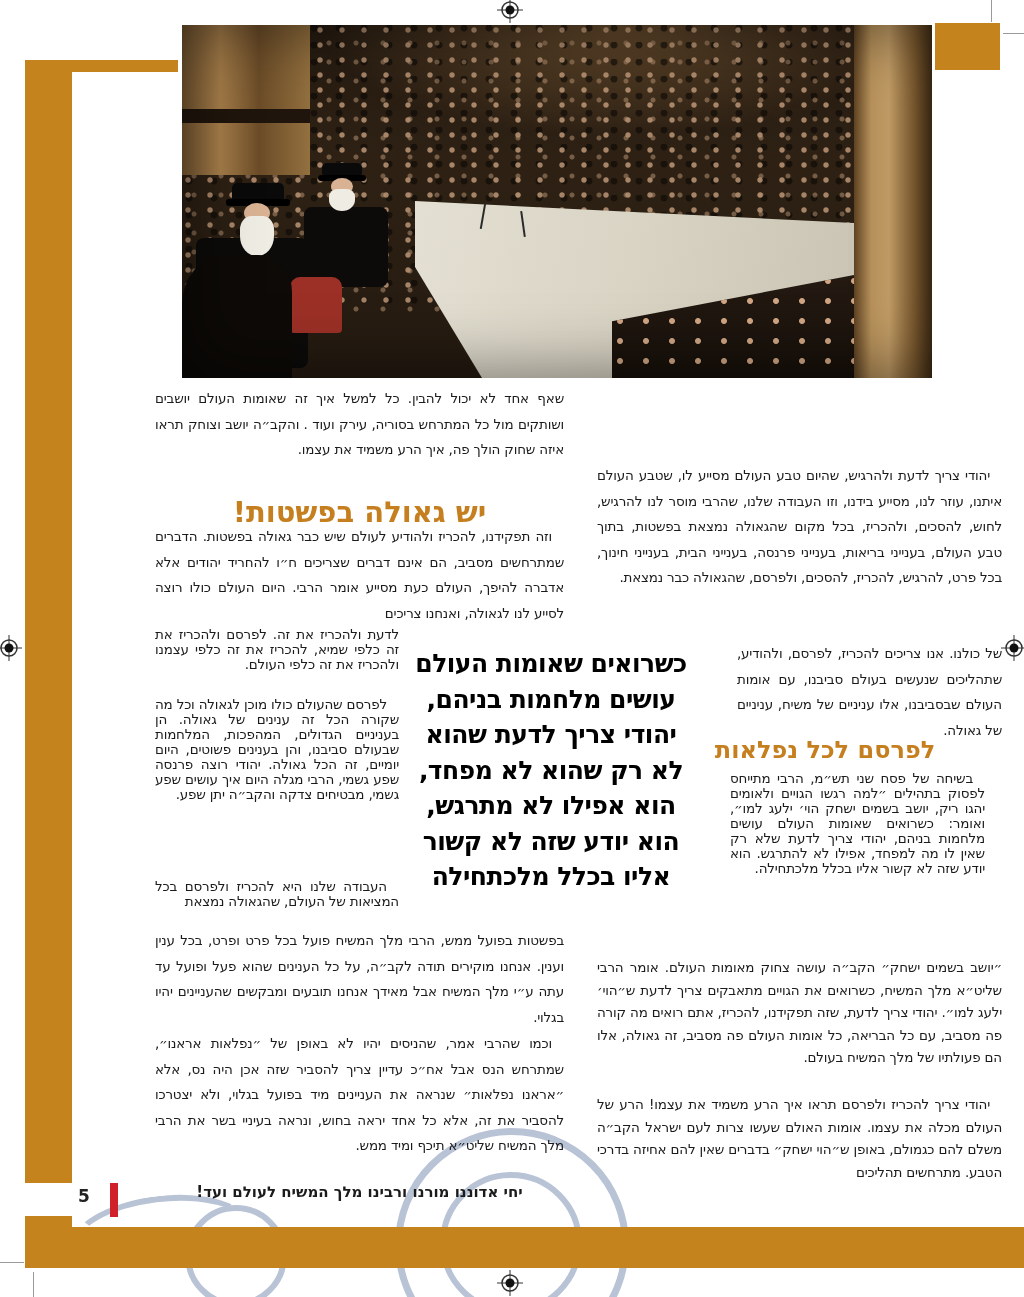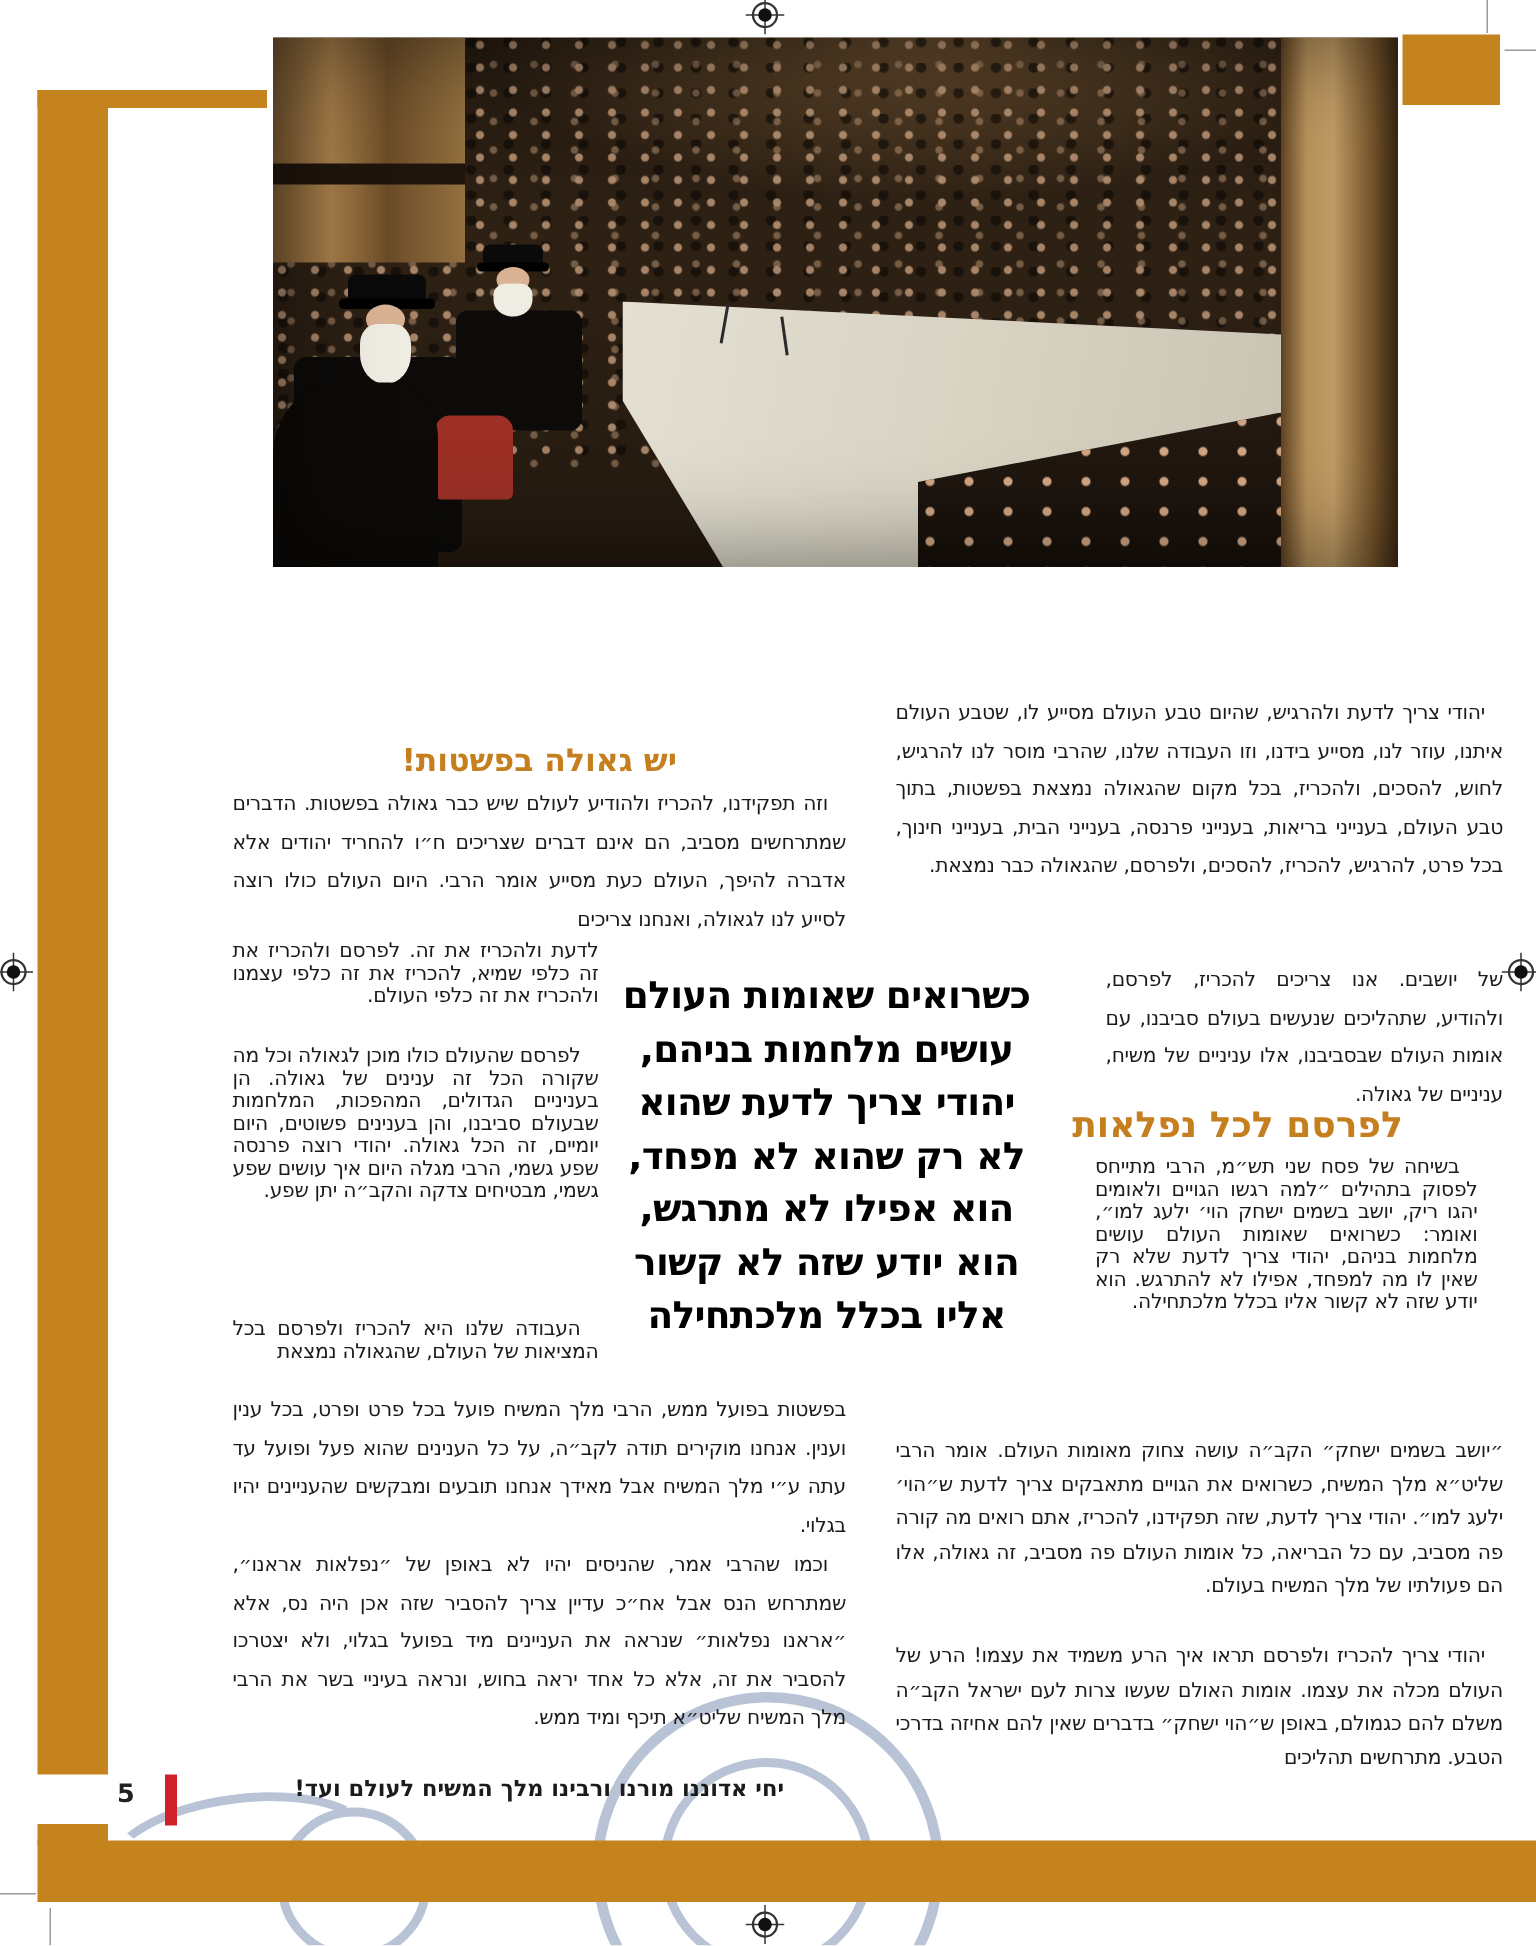--- a/index.html
+++ b/index.html
@@ -144,27 +144,28 @@
       <div class="brim" style="left:2px;top:16px;width:64px;height:7px;"></div>
       <div class="face" style="left:20px;top:20px;width:26px;height:20px;"></div>
       <div class="beard" style="left:16px;top:33px;width:34px;height:40px;"></div>
     </div>
     <div class="chair"></div>
     <div class="ph-fg"></div>
     <div class="ph-vig"></div>
   </div>
 
   <div class="para lh25 ind" style="left:597px;top:463px;width:405px;">יהודי צריך לדעת ולהרגיש, שהיום טבע העולם מסייע לו, שטבע העולם איתנו, עוזר לנו, מסייע בידנו, וזו העבודה שלנו, שהרבי מוסר לנו להרגיש, לחוש, להסכים, ולהכריז, בכל מקום שהגאולה נמצאת בפשטות, בתוך טבע העולם, בענייני בריאות, בענייני פרנסה, בענייני הבית, בענייני חינוך, בכל פרט, להרגיש, להכריז, להסכים, ולפרסם, שהגאולה כבר נמצאת.</div>
-  <div class="para lh25" style="left:737px;top:641px;width:265px;">של יושבים. אנו צריכים להכריז, לפרסם, ולהודיע, שתהליכים שנעשים בעולם סביבנו, עם אומות העולם שבסביבנו, אלו עניניים של משיח, עניניים של גאולה.</div>
+  <div class="para lh25" style="left:737px;top:641px;width:265px;">של כולנו. אנו צריכים להכריז, לפרסם, ולהודיע, שתהליכים שנעשים בעולם סביבנו, עם אומות העולם שבסביבנו, אלו עניניים של משיח, עניניים של גאולה.</div>
   <div class="heading" style="left:710px;top:736px;width:230px;font-size:24px;">לפרסם לכל נפלאות</div>
   <div class="para lh23 ind" style="left:730px;top:771px;width:255px;">בשיחה של פסח שני תש״מ, הרבי מתייחס לפסוק בתהילים ״למה רגשו הגויים ולאומים יהגו ריק, יושב בשמים ישחק הוי׳ ילעג למו״, ואומר: כשרואים שאומות העולם עושים מלחמות בניהם, יהודי צריך לדעת שלא רק שאין לו מה למפחד, אפילו לא להתרגש. הוא יודע שזה לא קשור אליו בכלל מלכתחילה.</div>
   <div class="para lh22" style="left:597px;top:956px;width:405px;">״יושב בשמים ישחק״ הקב״ה עושה צחוק מאומות העולם. אומר הרבי שליט״א מלך המשיח, כשרואים את הגויים מתאבקים צריך לדעת ש״הוי׳ ילעג למו״. יהודי צריך לדעת, שזה תפקידנו, להכריז, אתם רואים מה קורה פה מסביב, עם כל הבריאה, כל אומות העולם פה מסביב, זה גאולה, אלו הם פעולתיו של מלך המשיח בעולם.</div>
   <div class="para lh22 ind" style="left:597px;top:1093px;width:405px;">יהודי צריך להכריז ולפרסם תראו איך הרע משמיד את עצמו! הרע של העולם מכלה את עצמו. אומות האולם שעשו צרות לעם ישראל הקב״ה משלם להם כגמולם, באופן ש״הוי ישחק״ בדברים שאין להם אחיזה בדרכי הטבע. מתרחשים תהליכים</div>
 
-  <div class="heading" style="left:155px;top:495px;width:409px;font-size:21px;">יש גאולה בפשטות!</div>
+  <div class="para lh25" style="left:155px;top:386px;width:409px;">שאף אחד לא יכול להבין. כל למשל איך זה שאומות העולם יושבים ושותקים מול כל המתרחש בסוריה, עירק ועוד . והקב״ה יושב וצוחק תראו איזה שחוק הולך פה, איך הרע משמיד את עצמו.</div>
+  <div class="heading" style="left:155px;top:495px;width:409px;font-size:29px;">יש גאולה בפשטות!</div>
   <div class="para lh25 ind" style="left:155px;top:524px;width:409px;">וזה תפקידנו, להכריז ולהודיע לעולם שיש כבר גאולה בפשטות. הדברים שמתרחשים מסביב, הם אינם דברים שצריכים ח״ו להחריד יהודים אלא אדברה להיפך, העולם כעת מסייע אומר הרבי. היום העולם כולו רוצה לסייע לנו לגאולה, ואנחנו צריכים</div>
   <div class="para lh23" style="left:155px;top:627px;width:244px;">לדעת ולהכריז את זה. לפרסם ולהכריז את זה כלפי שמיא, להכריז את זה כלפי עצמנו ולהכריז את זה כלפי העולם.</div>
   <div class="para lh23 ind" style="left:155px;top:697px;width:244px;">לפרסם שהעולם כולו מוכן לגאולה וכל מה שקורה הכל זה ענינים של גאולה. הן בעניניים הגדולים, המהפכות, המלחמות שבעולם סביבנו, והן בענינים פשוטים, היום יומיים, זה הכל גאולה. יהודי רוצה פרנסה שפע גשמי, הרבי מגלה היום איך עושים שפע גשמי, מבטיחים צדקה והקב״ה יתן שפע.</div>
   <div class="para lh25" style="left:155px;top:928px;width:409px;">בפשטות בפועל ממש, הרבי מלך המשיח פועל בכל פרט ופרט, בכל ענין וענין. אנחנו מוקירים תודה לקב״ה, על כל הענינים שהוא פעל ופועל עד עתה ע״י מלך המשיח אבל מאידך אנחנו תובעים ומבקשים שהעניינים יהיו בגלוי.</div>
   <div class="para lh23 ind" style="left:155px;top:879px;width:244px;">העבודה שלנו היא להכריז ולפרסם בכל המציאות של העולם, שהגאולה נמצאת</div>
   <div class="para lh25 ind" style="left:155px;top:1031px;width:409px;">וכמו שהרבי אמר, שהניסים יהיו לא באופן של ״נפלאות אראנו״, שמתרחש הנס אבל אח״כ עדיין צריך להסביר שזה אכן היה נס, אלא ״אראנו נפלאות״ שנראה את העניינים מיד בפועל בגלוי, ולא יצטרכו להסביר את זה, אלא כל אחד יראה בחוש, ונראה בעיניי בשר את הרבי מלך המשיח שליט״א תיכף ומיד ממש.</div>
   <div class="closing" style="left:155px;top:1183px;width:409px;">יחי אדוננו מורנו ורבינו מלך המשיח לעולם ועד!</div>
 
   <div class="pullquote" style="left:398px;top:646px;width:306px;">כשרואים שאומות העולם
 עושים מלחמות בניהם,

